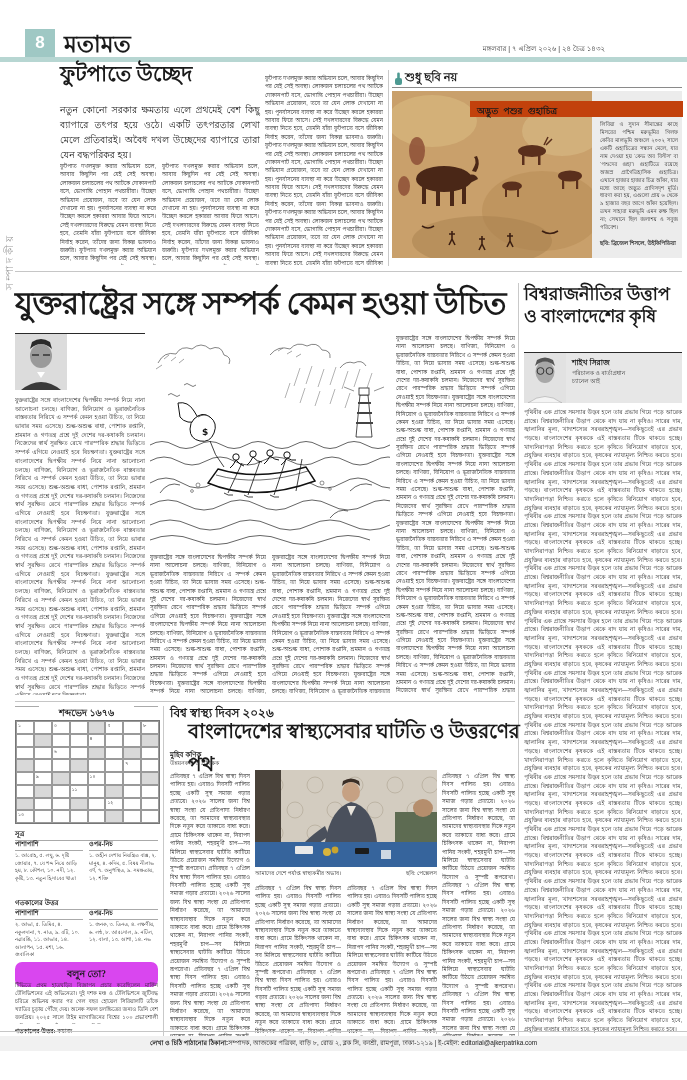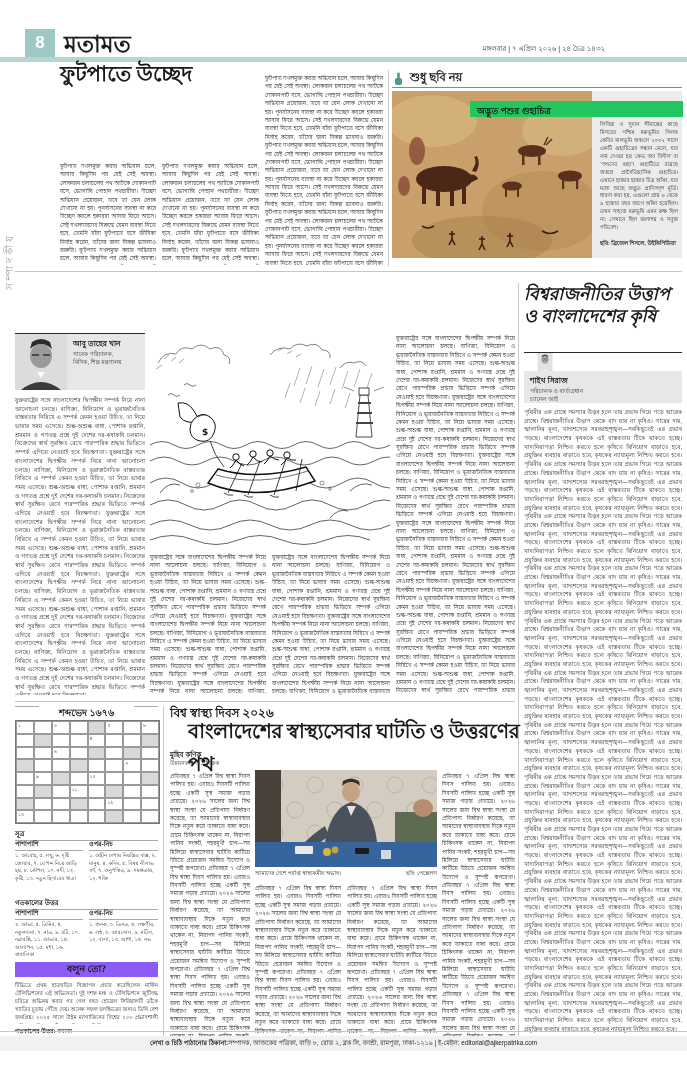--- a/index.html
+++ b/index.html
@@ -32,27 +32,28 @@
   <div class="abs" style="left:25px;top:29px;width:30px;height:28px;background:#9fc8c4;color:#fff;
               display:flex;align-items:center;justify-content:center;font-size:17px;font-weight:bold;">8</div>
   <div class="abs serif" style="left:64px;top:26px;font-size:23px;font-weight:bold;">মতামত</div>
   <div class="abs" style="left:420px;top:43px;width:185px;text-align:right;font-size:7px;color:#333;">মঙ্গলবার | ৭ এপ্রিল ২০২৬ | ২৪ চৈত্র ১৪৩২</div>
   <div class="abs" style="left:0;top:57px;width:687px;height:5px;background:#b7d6d2;"></div>
 
   <div class="abs" style="left:2px;top:150px;height:140px;writing-mode:vertical-rl;transform:rotate(180deg);
               color:#9b9b9b;font-size:10px;letter-spacing:3px;">সম্পাদকীয়</div>
 
   <div class="abs serif" style="left:60px;top:58px;font-size:21px;font-weight:bold;">ফুটপাতে উচ্ছেদ</div>
+  <div class="abs" style="left:60px;top:103px;width:200px;font-size:9.3px;line-height:1.6;text-align:justify;color:#222;">নতুন কোনো সরকার ক্ষমতায় এলে প্রথমেই বেশ কিছু ব্যাপারে তৎপর হয়ে ওঠে। একটি তৎপরতার লেখা মেলে প্রতিবারই। অবৈধ দখল উচ্ছেদের ব্যাপারে তারা যেন বদ্ধপরিকর হয়।</div>
   <div class="abs bodytext" style="left:265px;top:74px;width:118px;height:191px;">ফুটপাত দখলমুক্ত করার অভিযান চলে, আবার কিছুদিন পর যেই সেই অবস্থা। লোকজন চলাচলের পথ আটকে দোকানপাট বসে, ভোগান্তি পোহান পথচারীরা। উচ্ছেদ অভিযান প্রয়োজন, তবে তা যেন লোক দেখানো না হয়। পুনর্বাসনের ব্যবস্থা না করে উচ্ছেদ করলে হকাররা আবার ফিরে আসে। সেই দখলদারদের বিরুদ্ধে যেমন ব্যবস্থা নিতে হবে, তেমনি যাঁরা ফুটপাতে বসে জীবিকা নির্বাহ করেন, তাঁদের জন্য বিকল্প ভাবনাও জরুরি। ফুটপাত দখলমুক্ত করার অভিযান চলে, আবার কিছুদিন পর যেই সেই অবস্থা। লোকজন চলাচলের পথ আটকে দোকানপাট বসে, ভোগান্তি পোহান পথচারীরা। উচ্ছেদ অভিযান প্রয়োজন, তবে তা যেন লোক দেখানো না হয়। পুনর্বাসনের ব্যবস্থা না করে উচ্ছেদ করলে হকাররা আবার ফিরে আসে। সেই দখলদারদের বিরুদ্ধে যেমন ব্যবস্থা নিতে হবে, তেমনি যাঁরা ফুটপাতে বসে জীবিকা নির্বাহ করেন, তাঁদের জন্য বিকল্প ভাবনাও জরুরি। ফুটপাত দখলমুক্ত করার অভিযান চলে, আবার কিছুদিন পর যেই সেই অবস্থা। লোকজন চলাচলের পথ আটকে দোকানপাট বসে, ভোগান্তি পোহান পথচারীরা। উচ্ছেদ অভিযান প্রয়োজন, তবে তা যেন লোক দেখানো না হয়। পুনর্বাসনের ব্যবস্থা না করে উচ্ছেদ করলে হকাররা আবার ফিরে আসে। সেই দখলদারদের বিরুদ্ধে যেমন ব্যবস্থা নিতে হবে, তেমনি যাঁরা ফুটপাতে বসে জীবিকা নির্বাহ করেন, তাঁদের জন্য বিকল্প ভাবনাও জরুরি। </div>
   <div class="abs bodytext" style="left:60px;top:162px;width:96px;height:103px;">ফুটপাত দখলমুক্ত করার অভিযান চলে, আবার কিছুদিন পর যেই সেই অবস্থা। লোকজন চলাচলের পথ আটকে দোকানপাট বসে, ভোগান্তি পোহান পথচারীরা। উচ্ছেদ অভিযান প্রয়োজন, তবে তা যেন লোক দেখানো না হয়। পুনর্বাসনের ব্যবস্থা না করে উচ্ছেদ করলে হকাররা আবার ফিরে আসে। সেই দখলদারদের বিরুদ্ধে যেমন ব্যবস্থা নিতে হবে, তেমনি যাঁরা ফুটপাতে বসে জীবিকা নির্বাহ করেন, তাঁদের জন্য বিকল্প ভাবনাও জরুরি। ফুটপাত দখলমুক্ত করার অভিযান চলে, আবার কিছুদিন পর যেই সেই অবস্থা। লোকজন চলাচলের পথ আটকে দোকানপাট বসে, ভোগান্তি পোহান পথচারীরা। উচ্ছেদ অভিযান প্রয়োজন, তবে তা যেন লোক দেখানো না হয়। পুনর্বাসনের ব্যবস্থা না করে উচ্ছেদ করলে হকাররা আবার ফিরে আসে। সেই দখলদারদের বিরুদ্ধে যেমন ব্যবস্থা নিতে হবে, তেমনি যাঁরা ফুটপাতে বসে জীবিকা নির্বাহ করেন, তাঁদের জন্য বিকল্প ভাবনাও জরুরি। </div>
   <div class="abs bodytext" style="left:162px;top:162px;width:97px;height:103px;">ফুটপাত দখলমুক্ত করার অভিযান চলে, আবার কিছুদিন পর যেই সেই অবস্থা। লোকজন চলাচলের পথ আটকে দোকানপাট বসে, ভোগান্তি পোহান পথচারীরা। উচ্ছেদ অভিযান প্রয়োজন, তবে তা যেন লোক দেখানো না হয়। পুনর্বাসনের ব্যবস্থা না করে উচ্ছেদ করলে হকাররা আবার ফিরে আসে। সেই দখলদারদের বিরুদ্ধে যেমন ব্যবস্থা নিতে হবে, তেমনি যাঁরা ফুটপাতে বসে জীবিকা নির্বাহ করেন, তাঁদের জন্য বিকল্প ভাবনাও জরুরি। ফুটপাত দখলমুক্ত করার অভিযান চলে, আবার কিছুদিন পর যেই সেই অবস্থা। লোকজন চলাচলের পথ আটকে দোকানপাট বসে, ভোগান্তি পোহান পথচারীরা। উচ্ছেদ অভিযান প্রয়োজন, তবে তা যেন লোক দেখানো না হয়। পুনর্বাসনের ব্যবস্থা না করে উচ্ছেদ করলে হকাররা আবার ফিরে আসে। সেই দখলদারদের বিরুদ্ধে যেমন ব্যবস্থা নিতে হবে, তেমনি যাঁরা ফুটপাতে বসে জীবিকা নির্বাহ করেন, তাঁদের জন্য বিকল্প ভাবনাও জরুরি। </div>
 
   <div class="abs rule-v" style="left:388px;top:70px;height:196px;"></div>
 
-  <div class="abs" style="left:392px;top:70px;width:290px;height:17px;border-bottom:1px solid #8a8a8a;display:flex;align-items:center;gap:5px;">
+  <div class="abs" style="left:392px;top:70px;width:290px;height:17px;border-bottom:1px solid #8a8a8a;display:flex;align-items:center;">
     <svg width="13" height="14" viewBox="0 0 13 14">
       <rect x="3" y="6" width="7" height="7" rx="2" fill="#4d9a92"></rect>
       <rect x="5.2" y="0.5" width="2.6" height="8" rx="1.3" fill="#4d9a92"></rect>
     </svg>
     <span class="serif" style="font-size:11.5px;font-weight:bold;">শুধু ছবি নয়</span>
   </div>
   <div class="abs" style="left:392px;top:91px;width:290px;height:167px;background:#ececec;"></div>
   <svg class="abs" style="left:392px;top:91px;" width="200" height="167" viewBox="0 0 200 167">
     <rect width="200" height="167" fill="#c9a06b"></rect>
     <ellipse cx="40" cy="30" rx="45" ry="26" fill="#d7b67e" opacity="0.7"></ellipse>
@@ -89,42 +90,38 @@
       <path d="M90 145 v8 m-3 -5 h6 m-3 5 l-3 6 m3 -6 l3 6"></path>
       <path d="M118 142 v8 m-3 -5 h6 m-3 5 l-3 6 m3 -6 l3 6"></path>
       <path d="M30 135 q6 4 12 0"></path>
       <path d="M150 140 q8 5 16 0"></path>
     </g>
     <g fill="#8a4a33" opacity="0.8">
       <ellipse cx="25" cy="60" rx="8" ry="14"></ellipse>
       <ellipse cx="12" cy="95" rx="6" ry="10"></ellipse>
     </g>
   </svg>
-  <div class="abs serif" style="left:470px;top:101px;width:206px;height:13px;background:#22c55e;font-size:9px;font-weight:bold;
-              padding:2.5px 0 0 7px;">অদ্ভুত পশুর গুহাচিত্র</div>
+  <div class="abs serif" style="left:470px;top:101px;width:206px;height:13px;background:#c2410c;font-size:9px;font-weight:bold;
+              padding:2.5px 0 0 7px;font-family:Liberation Mono, monospace;">অদ্ভুত পশুর গুহাচিত্র</div>
   <div class="abs bodytext" style="left:600px;top:121px;width:78px;height:112px;font-size:5.3px;">লিবিয়া ও সুদান সীমান্তের কাছে মিসরের পশ্চিম মরুভূমির গিলফ কেবির মালভূমি অঞ্চলে ২০০২ সালে একটি গুহাচিত্রের সন্ধান মেলে, যার নাম দেওয়া হয় ‘কেভ অব বিস্টস’ বা ‘পশুদের গুহা’। গুহাটিতে রয়েছে অজস্র প্রাগৈতিহাসিক গুহাচিত্র। এখানে হাজার হাজার চিত্র আঁকা, যার মধ্যে আছে অদ্ভুত প্রাণিসদৃশ মূর্তি। ধারণা করা হয়, এগুলো প্রায় ৬ থেকে ৯ হাজার বছর আগে আঁকা হয়েছিল। তখন সাহারা মরুভূমি এমন রুক্ষ ছিল না; সেখানে ছিল জলাশয় ও সবুজ পরিবেশ। </div>
   <div class="abs" style="left:600px;top:240px;width:78px;font-size:5.5px;font-weight:bold;color:#222;">ছবি: ব্রিজেল শিসলে, উইকিপিডিয়া</div>
 
   <div class="abs rule-h" style="left:15px;top:271px;width:667px;"></div>
 
+  <div class="abs serif" style="left:15px;top:279px;width:502px;font-size:31px;font-weight:bold;letter-spacing:-0.5px;">যুক্তরাষ্ট্রের সঙ্গে সম্পর্ক কেমন হওয়া উচিত</div>
 
   <div class="abs byline-box" style="left:15px;top:333px;width:130px;height:56px;">
     <svg width="52" height="56" viewBox="0 0 52 56">
       <rect width="52" height="56" fill="#dcdcdc"></rect>
       <ellipse cx="26" cy="22" rx="11" ry="12" fill="#9a9a9a"></ellipse>
       <path d="M15 15 q11 -10 22 0 l-2 -7 q-9 -6 -18 0 z" fill="#2b2b2b"></path>
       <path d="M6 56 q20 -16 40 0 z" fill="#3a3a3a"></path>
       <path d="M22 38 l4 6 l4 -6 z" fill="#fff"></path>
       <path d="M17 21 h7 m4 0 h7" stroke="#333" stroke-width="1.5" fill="none"></path>
     </svg>
-    <div class="byline-text">
-      <div class="byline-name">আবু তাহের খান</div>
-      <div class="byline-title">সাবেক পরিচালক,</div>
-      <div class="byline-title">বিসিক, শিল্প মন্ত্রণালয়</div>
-    </div>
   </div>
 
   <div class="abs bodytext" style="left:15px;top:396px;width:130px;height:299px;font-size:5.8px;">যুক্তরাষ্ট্রের সঙ্গে বাংলাদেশের দ্বিপক্ষীয় সম্পর্ক নিয়ে নানা আলোচনা চলছে। বাণিজ্য, বিনিয়োগ ও ভূরাজনৈতিক বাস্তবতার নিরিখে এ সম্পর্ক কেমন হওয়া উচিত, তা নিয়ে ভাবার সময় এসেছে। শুল্ক-অশুল্ক বাধা, পোশাক রপ্তানি, শ্রমমান ও গণতন্ত্র প্রশ্নে দুই দেশের দর-কষাকষি চলমান। নিজেদের স্বার্থ সুরক্ষিত রেখে পারস্পরিক শ্রদ্ধার ভিত্তিতে সম্পর্ক এগিয়ে নেওয়াই হবে বিচক্ষণতা। যুক্তরাষ্ট্রের সঙ্গে বাংলাদেশের দ্বিপক্ষীয় সম্পর্ক নিয়ে নানা আলোচনা চলছে। বাণিজ্য, বিনিয়োগ ও ভূরাজনৈতিক বাস্তবতার নিরিখে এ সম্পর্ক কেমন হওয়া উচিত, তা নিয়ে ভাবার সময় এসেছে। শুল্ক-অশুল্ক বাধা, পোশাক রপ্তানি, শ্রমমান ও গণতন্ত্র প্রশ্নে দুই দেশের দর-কষাকষি চলমান। নিজেদের স্বার্থ সুরক্ষিত রেখে পারস্পরিক শ্রদ্ধার ভিত্তিতে সম্পর্ক এগিয়ে নেওয়াই হবে বিচক্ষণতা। যুক্তরাষ্ট্রের সঙ্গে বাংলাদেশের দ্বিপক্ষীয় সম্পর্ক নিয়ে নানা আলোচনা চলছে। বাণিজ্য, বিনিয়োগ ও ভূরাজনৈতিক বাস্তবতার নিরিখে এ সম্পর্ক কেমন হওয়া উচিত, তা নিয়ে ভাবার সময় এসেছে। শুল্ক-অশুল্ক বাধা, পোশাক রপ্তানি, শ্রমমান ও গণতন্ত্র প্রশ্নে দুই দেশের দর-কষাকষি চলমান। নিজেদের স্বার্থ সুরক্ষিত রেখে পারস্পরিক শ্রদ্ধার ভিত্তিতে সম্পর্ক এগিয়ে নেওয়াই হবে বিচক্ষণতা। যুক্তরাষ্ট্রের সঙ্গে বাংলাদেশের দ্বিপক্ষীয় সম্পর্ক নিয়ে নানা আলোচনা চলছে। বাণিজ্য, বিনিয়োগ ও ভূরাজনৈতিক বাস্তবতার নিরিখে এ সম্পর্ক কেমন হওয়া উচিত, তা নিয়ে ভাবার সময় এসেছে। শুল্ক-অশুল্ক বাধা, পোশাক রপ্তানি, শ্রমমান ও গণতন্ত্র প্রশ্নে দুই দেশের দর-কষাকষি চলমান। নিজেদের স্বার্থ সুরক্ষিত রেখে পারস্পরিক শ্রদ্ধার ভিত্তিতে সম্পর্ক এগিয়ে নেওয়াই হবে বিচক্ষণতা। যুক্তরাষ্ট্রের সঙ্গে বাংলাদেশের দ্বিপক্ষীয় সম্পর্ক নিয়ে নানা আলোচনা চলছে। বাণিজ্য, বিনিয়োগ ও ভূরাজনৈতিক বাস্তবতার নিরিখে এ সম্পর্ক কেমন হওয়া উচিত, তা নিয়ে ভাবার সময় এসেছে। শুল্ক-অশুল্ক বাধা, পোশাক রপ্তানি, শ্রমমান ও গণতন্ত্র প্রশ্নে দুই দেশের দর-কষাকষি চলমান। নিজেদের স্বার্থ সুরক্ষিত রেখে পারস্পরিক শ্রদ্ধার ভিত্তিতে সম্পর্ক এগিয়ে নেওয়াই হবে বিচক্ষণতা। </div>
 
   <svg class="abs" style="left:150px;top:333px;background:#fff;" width="240" height="215" viewBox="0 0 240 215">
     <g stroke="#333" stroke-width="0.6" fill="none">
       <path d="M8 30 q6 -12 18 -9 q5 -9 16 -5 q9 -8 18 0 q11 -5 14 6 q8 2 5 9"></path>
       <path d="M120 22 q8 -10 20 -6 q7 -8 17 -3 q10 -5 15 4 q9 0 8 8"></path>
       <path d="M190 35 q6 -8 14 -5 q8 -4 12 3"></path>
       <path d="M14 26 l5 -4 m2 6 l5 -4 m3 6 l5 -4 m-28 10 l6 -4" stroke="#666"></path>
@@ -188,22 +185,22 @@
       <circle cx="172" cy="150" r="2"></circle>
         <circle cx="180" cy="156" r="1.3"></circle>
     </g>
   </svg>
 
   <div class="abs bodytext" style="left:396px;top:334px;width:119px;height:361px;">যুক্তরাষ্ট্রের সঙ্গে বাংলাদেশের দ্বিপক্ষীয় সম্পর্ক নিয়ে নানা আলোচনা চলছে। বাণিজ্য, বিনিয়োগ ও ভূরাজনৈতিক বাস্তবতার নিরিখে এ সম্পর্ক কেমন হওয়া উচিত, তা নিয়ে ভাবার সময় এসেছে। শুল্ক-অশুল্ক বাধা, পোশাক রপ্তানি, শ্রমমান ও গণতন্ত্র প্রশ্নে দুই দেশের দর-কষাকষি চলমান। নিজেদের স্বার্থ সুরক্ষিত রেখে পারস্পরিক শ্রদ্ধার ভিত্তিতে সম্পর্ক এগিয়ে নেওয়াই হবে বিচক্ষণতা। যুক্তরাষ্ট্রের সঙ্গে বাংলাদেশের দ্বিপক্ষীয় সম্পর্ক নিয়ে নানা আলোচনা চলছে। বাণিজ্য, বিনিয়োগ ও ভূরাজনৈতিক বাস্তবতার নিরিখে এ সম্পর্ক কেমন হওয়া উচিত, তা নিয়ে ভাবার সময় এসেছে। শুল্ক-অশুল্ক বাধা, পোশাক রপ্তানি, শ্রমমান ও গণতন্ত্র প্রশ্নে দুই দেশের দর-কষাকষি চলমান। নিজেদের স্বার্থ সুরক্ষিত রেখে পারস্পরিক শ্রদ্ধার ভিত্তিতে সম্পর্ক এগিয়ে নেওয়াই হবে বিচক্ষণতা। যুক্তরাষ্ট্রের সঙ্গে বাংলাদেশের দ্বিপক্ষীয় সম্পর্ক নিয়ে নানা আলোচনা চলছে। বাণিজ্য, বিনিয়োগ ও ভূরাজনৈতিক বাস্তবতার নিরিখে এ সম্পর্ক কেমন হওয়া উচিত, তা নিয়ে ভাবার সময় এসেছে। শুল্ক-অশুল্ক বাধা, পোশাক রপ্তানি, শ্রমমান ও গণতন্ত্র প্রশ্নে দুই দেশের দর-কষাকষি চলমান। নিজেদের স্বার্থ সুরক্ষিত রেখে পারস্পরিক শ্রদ্ধার ভিত্তিতে সম্পর্ক এগিয়ে নেওয়াই হবে বিচক্ষণতা। যুক্তরাষ্ট্রের সঙ্গে বাংলাদেশের দ্বিপক্ষীয় সম্পর্ক নিয়ে নানা আলোচনা চলছে। বাণিজ্য, বিনিয়োগ ও ভূরাজনৈতিক বাস্তবতার নিরিখে এ সম্পর্ক কেমন হওয়া উচিত, তা নিয়ে ভাবার সময় এসেছে। শুল্ক-অশুল্ক বাধা, পোশাক রপ্তানি, শ্রমমান ও গণতন্ত্র প্রশ্নে দুই দেশের দর-কষাকষি চলমান। নিজেদের স্বার্থ সুরক্ষিত রেখে পারস্পরিক শ্রদ্ধার ভিত্তিতে সম্পর্ক এগিয়ে নেওয়াই হবে বিচক্ষণতা। যুক্তরাষ্ট্রের সঙ্গে বাংলাদেশের দ্বিপক্ষীয় সম্পর্ক নিয়ে নানা আলোচনা চলছে। বাণিজ্য, বিনিয়োগ ও ভূরাজনৈতিক বাস্তবতার নিরিখে এ সম্পর্ক কেমন হওয়া উচিত, তা নিয়ে ভাবার সময় এসেছে। শুল্ক-অশুল্ক বাধা, পোশাক রপ্তানি, শ্রমমান ও গণতন্ত্র প্রশ্নে দুই দেশের দর-কষাকষি চলমান। নিজেদের স্বার্থ সুরক্ষিত রেখে পারস্পরিক শ্রদ্ধার ভিত্তিতে সম্পর্ক এগিয়ে নেওয়াই হবে বিচক্ষণতা। যুক্তরাষ্ট্রের সঙ্গে বাংলাদেশের দ্বিপক্ষীয় সম্পর্ক নিয়ে নানা আলোচনা চলছে। বাণিজ্য, বিনিয়োগ ও ভূরাজনৈতিক বাস্তবতার নিরিখে এ সম্পর্ক কেমন হওয়া উচিত, তা নিয়ে ভাবার সময় এসেছে। শুল্ক-অশুল্ক বাধা, পোশাক রপ্তানি, শ্রমমান ও গণতন্ত্র প্রশ্নে দুই দেশের দর-কষাকষি চলমান। নিজেদের স্বার্থ সুরক্ষিত রেখে পারস্পরিক শ্রদ্ধার ভিত্তিতে সম্পর্ক এগিয়ে নেওয়াই হবে বিচক্ষণতা। </div>
   <div class="abs bodytext" style="left:150px;top:553px;width:116px;height:142px;">যুক্তরাষ্ট্রের সঙ্গে বাংলাদেশের দ্বিপক্ষীয় সম্পর্ক নিয়ে নানা আলোচনা চলছে। বাণিজ্য, বিনিয়োগ ও ভূরাজনৈতিক বাস্তবতার নিরিখে এ সম্পর্ক কেমন হওয়া উচিত, তা নিয়ে ভাবার সময় এসেছে। শুল্ক-অশুল্ক বাধা, পোশাক রপ্তানি, শ্রমমান ও গণতন্ত্র প্রশ্নে দুই দেশের দর-কষাকষি চলমান। নিজেদের স্বার্থ সুরক্ষিত রেখে পারস্পরিক শ্রদ্ধার ভিত্তিতে সম্পর্ক এগিয়ে নেওয়াই হবে বিচক্ষণতা। যুক্তরাষ্ট্রের সঙ্গে বাংলাদেশের দ্বিপক্ষীয় সম্পর্ক নিয়ে নানা আলোচনা চলছে। বাণিজ্য, বিনিয়োগ ও ভূরাজনৈতিক বাস্তবতার নিরিখে এ সম্পর্ক কেমন হওয়া উচিত, তা নিয়ে ভাবার সময় এসেছে। শুল্ক-অশুল্ক বাধা, পোশাক রপ্তানি, শ্রমমান ও গণতন্ত্র প্রশ্নে দুই দেশের দর-কষাকষি চলমান। নিজেদের স্বার্থ সুরক্ষিত রেখে পারস্পরিক শ্রদ্ধার ভিত্তিতে সম্পর্ক এগিয়ে নেওয়াই হবে বিচক্ষণতা। যুক্তরাষ্ট্রের সঙ্গে বাংলাদেশের দ্বিপক্ষীয় সম্পর্ক নিয়ে নানা আলোচনা চলছে। বাণিজ্য, বিনিয়োগ ও ভূরাজনৈতিক বাস্তবতার নিরিখে এ সম্পর্ক কেমন হওয়া উচিত, তা নিয়ে ভাবার সময় এসেছে। শুল্ক-অশুল্ক বাধা, পোশাক রপ্তানি, শ্রমমান ও গণতন্ত্র প্রশ্নে দুই দেশের দর-কষাকষি চলমান। নিজেদের স্বার্থ সুরক্ষিত রেখে পারস্পরিক শ্রদ্ধার ভিত্তিতে সম্পর্ক এগিয়ে নেওয়াই হবে বিচক্ষণতা। </div>
   <div class="abs bodytext" style="left:272px;top:553px;width:118px;height:142px;">যুক্তরাষ্ট্রের সঙ্গে বাংলাদেশের দ্বিপক্ষীয় সম্পর্ক নিয়ে নানা আলোচনা চলছে। বাণিজ্য, বিনিয়োগ ও ভূরাজনৈতিক বাস্তবতার নিরিখে এ সম্পর্ক কেমন হওয়া উচিত, তা নিয়ে ভাবার সময় এসেছে। শুল্ক-অশুল্ক বাধা, পোশাক রপ্তানি, শ্রমমান ও গণতন্ত্র প্রশ্নে দুই দেশের দর-কষাকষি চলমান। নিজেদের স্বার্থ সুরক্ষিত রেখে পারস্পরিক শ্রদ্ধার ভিত্তিতে সম্পর্ক এগিয়ে নেওয়াই হবে বিচক্ষণতা। যুক্তরাষ্ট্রের সঙ্গে বাংলাদেশের দ্বিপক্ষীয় সম্পর্ক নিয়ে নানা আলোচনা চলছে। বাণিজ্য, বিনিয়োগ ও ভূরাজনৈতিক বাস্তবতার নিরিখে এ সম্পর্ক কেমন হওয়া উচিত, তা নিয়ে ভাবার সময় এসেছে। শুল্ক-অশুল্ক বাধা, পোশাক রপ্তানি, শ্রমমান ও গণতন্ত্র প্রশ্নে দুই দেশের দর-কষাকষি চলমান। নিজেদের স্বার্থ সুরক্ষিত রেখে পারস্পরিক শ্রদ্ধার ভিত্তিতে সম্পর্ক এগিয়ে নেওয়াই হবে বিচক্ষণতা। যুক্তরাষ্ট্রের সঙ্গে বাংলাদেশের দ্বিপক্ষীয় সম্পর্ক নিয়ে নানা আলোচনা চলছে। বাণিজ্য, বিনিয়োগ ও ভূরাজনৈতিক বাস্তবতার নিরিখে এ সম্পর্ক কেমন হওয়া উচিত, তা নিয়ে ভাবার সময় এসেছে। শুল্ক-অশুল্ক বাধা, পোশাক রপ্তানি, শ্রমমান ও গণতন্ত্র প্রশ্নে দুই দেশের দর-কষাকষি চলমান। নিজেদের স্বার্থ সুরক্ষিত রেখে পারস্পরিক শ্রদ্ধার ভিত্তিতে সম্পর্ক এগিয়ে নেওয়াই হবে বিচক্ষণতা। </div>
 
   <div class="abs rule-v" style="left:518px;top:283px;height:763px;"></div>
-  <div class="abs serif" style="left:524px;top:283px;width:158px;font-size:17.5px;font-weight:bold;line-height:1.28;font-style:italic;">বিশ্বরাজনীতির উত্তাপ ও বাংলাদেশের কৃষি</div>
-  <div class="abs byline-box" style="left:524px;top:352px;width:158px;height:50px;flex-direction:column;">
+  <div class="abs serif" style="left:524px;top:283px;width:158px;font-size:17.5px;font-weight:bold;line-height:1.28;">বিশ্বরাজনীতির উত্তাপ ও বাংলাদেশের কৃষি</div>
+  <div class="abs byline-box" style="left:524px;top:352px;width:158px;height:50px;">
     <svg width="42" height="50" viewBox="0 0 42 50">
       <rect width="42" height="50" fill="#e2e2e2"></rect>
       <ellipse cx="21" cy="19" rx="9.5" ry="11" fill="#a8a8a8"></ellipse>
       <path d="M11 13 q10 -9 20 0 l-2 -6 q-8 -5 -16 0 z" fill="#555"></path>
       <circle cx="16.5" cy="18" r="3.4" fill="none" stroke="#333" stroke-width="1"></circle>
       <circle cx="25.5" cy="18" r="3.4" fill="none" stroke="#333" stroke-width="1"></circle>
       <path d="M4 50 q17 -13 34 0 z" fill="#f4f4f4" stroke="#999" stroke-width="0.5"></path>
     </svg>
     <div class="byline-text">
       <div class="byline-name">শাইখ সিরাজ</div>
@@ -324,21 +321,21 @@
   <div class="abs mini-head" style="left:15px;top:897px;width:143px;border-bottom:0.5px solid #aaa;">গতকালের উত্তর</div>
   <div class="abs" style="left:15px;top:908px;width:68px;height:48px;">
     <div class="clue-head">পাশাপাশি</div>
     <div class="clue-body">২. আভা, ৫. তিমির, ৪. নকুলদানা, ৭. নাত, ৯. রটি, ১০. নৱারঙি, ১১. আভার, ১৪. আলাপন, ১৫. মশা, ১৬. জবালিকা</div>
   </div>
   <div class="abs" style="left:89px;top:908px;width:69px;height:48px;">
     <div class="clue-head">ওপর-নিচ</div>
     <div class="clue-body">১. জনক, ৩. তিনত, ৪. লক্ষণীয়, ৬. লন্ঠ, ৮. আরসোল, ৯. নটিল, ১২. বালা, ১৩. আশা, ১৪. নভ</div>
   </div>
 
-  <div class="abs serif" style="left:15px;top:962px;width:143px;height:15px;background:#8b5cf6;display:flex;align-items:center;justify-content:center;font-size:9.5px;font-weight:bold;">বলুন তো?</div>
+  <div class="abs serif" style="left:15px;top:962px;width:143px;height:25px;background:#d946ef;display:flex;align-items:center;justify-content:center;font-size:9.5px;font-weight:bold;border-radius:7px;">বলুন তো?</div>
   <div class="abs bodytext" style="left:15px;top:981px;width:143px;height:43px;font-size:5.4px;">টিভিতে প্রথম হাতঘড়ির বিজ্ঞাপন প্রচার করেছিলেন মার্কিন টেলিভিশনের এই অভিনেতা। দুই দশক মঞ্চ ও টেলিভিশনে জুটিবদ্ধ চরিত্রে অভিনয় করার পর গেল বছর হোয়েল সিরিয়ালটি তাঁকে খ্যাতির চূড়ায় পৌঁছে দেয়। অনেক সফল চলচ্চিত্রের জন্যও তিনি বেশ জনপ্রিয়। ২০২৫ সালে টাইম ম্যাগাজিনের বিশ্বের ১০০ প্রভাবশালী ব্যক্তির তালিকায় তাঁর স্থান ছিল। কে তিনি?</div>
   <div class="abs" style="left:15px;top:1026px;width:143px;font-size:6px;">
     <span style="font-weight:bold;">গতকালের উত্তর:</span>
     <span>কয়াজ</span>
   </div>
 
   <div class="abs rule-v" style="left:163px;top:706px;height:334px;"></div>
 
   <div class="abs serif" style="left:170px;top:704px;font-size:12px;font-weight:bold;">বিশ্ব স্বাস্থ্য দিবস ২০২৬</div>
   <div class="abs serif" style="left:188px;top:716px;width:346px;font-size:20px;font-weight:bold;letter-spacing:-0.3px;">বাংলাদেশের স্বাস্থ্যসেবার ঘাটতি ও উত্তরণের পথ</div>

